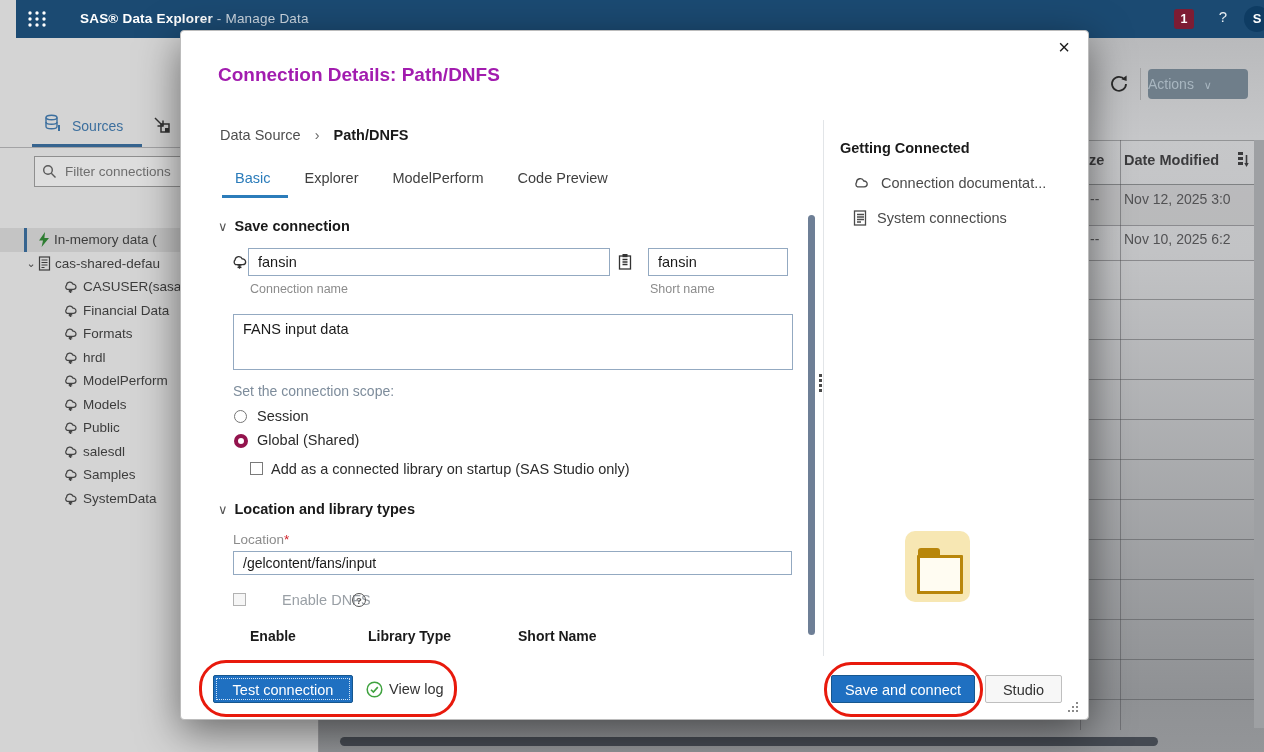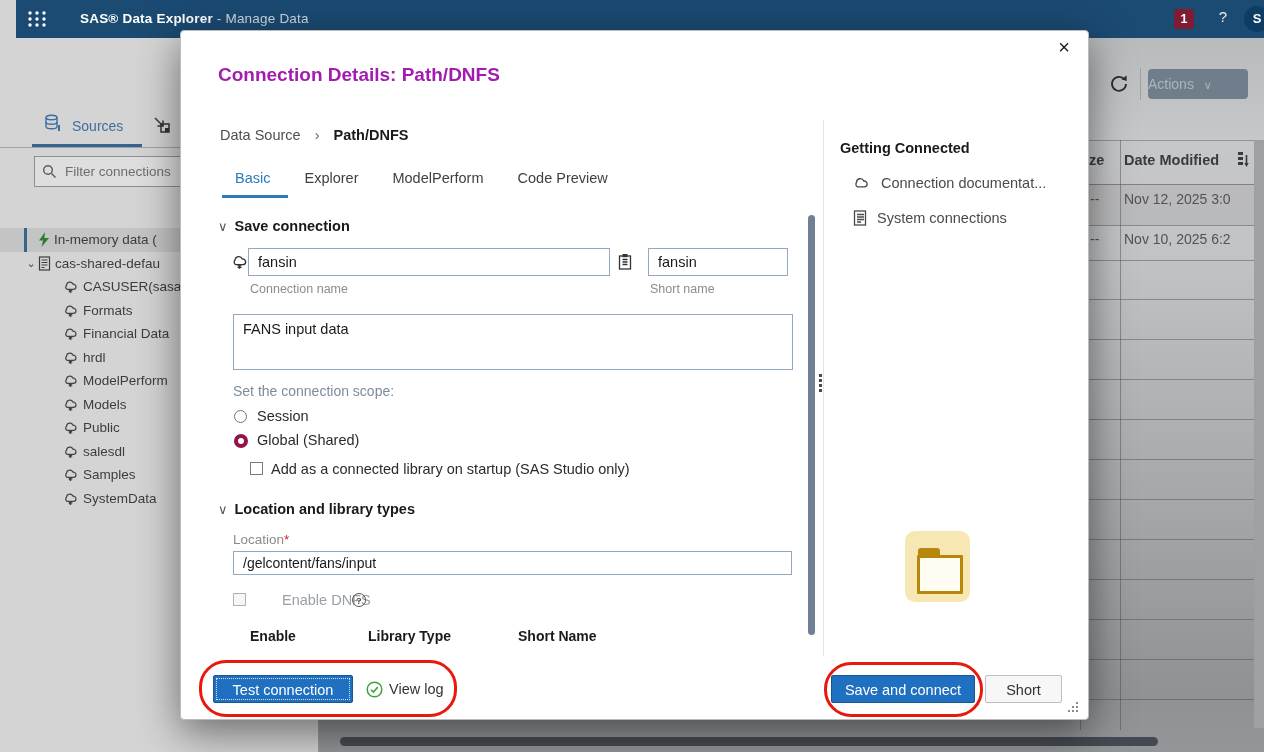--- a/index.html
+++ b/index.html
@@ -203,32 +203,32 @@
       </div>
       <div class="trow" style="padding-left:62px;">
         <span>
             <svg width="17" height="15" viewBox="0 0 17 15">
               <path d="M4.5 6.2a3.4 3.4 0 0 1 6.5-1 2.8 2.8 0 0 1 3 2.7c0 1.5-1.3 2.4-2.7 2.4H5a2.6 2.6 0 0 1-.5-4.1z" fill="none" stroke="#444" stroke-width="1.2"></path>
               <g stroke="#444" stroke-width="1.1">
                 <path d="M8.5 10v4M6.8 11l3.4 2M10.2 11l-3.4 2"></path>
               </g>
             </svg>
           </span>
+        <span class="lbl">Financial Data</span>
+      </div>
+      <div class="trow" style="padding-left:62px;">
+        <span>
+            <svg width="17" height="15" viewBox="0 0 17 15">
+              <path d="M4.5 6.2a3.4 3.4 0 0 1 6.5-1 2.8 2.8 0 0 1 3 2.7c0 1.5-1.3 2.4-2.7 2.4H5a2.6 2.6 0 0 1-.5-4.1z" fill="none" stroke="#444" stroke-width="1.2"></path>
+              <g stroke="#444" stroke-width="1.1">
+                <path d="M8.5 10v4M6.8 11l3.4 2M10.2 11l-3.4 2"></path>
+              </g>
+            </svg>
+          </span>
         <span class="lbl">Formats</span>
-      </div>
-      <div class="trow" style="padding-left:62px;">
-        <span>
-            <svg width="17" height="15" viewBox="0 0 17 15">
-              <path d="M4.5 6.2a3.4 3.4 0 0 1 6.5-1 2.8 2.8 0 0 1 3 2.7c0 1.5-1.3 2.4-2.7 2.4H5a2.6 2.6 0 0 1-.5-4.1z" fill="none" stroke="#444" stroke-width="1.2"></path>
-              <g stroke="#444" stroke-width="1.1">
-                <path d="M8.5 10v4M6.8 11l3.4 2M10.2 11l-3.4 2"></path>
-              </g>
-            </svg>
-          </span>
-        <span class="lbl">Financial Data</span>
       </div>
       <div class="trow" style="padding-left:62px;">
         <span>
             <svg width="17" height="15" viewBox="0 0 17 15">
               <path d="M4.5 6.2a3.4 3.4 0 0 1 6.5-1 2.8 2.8 0 0 1 3 2.7c0 1.5-1.3 2.4-2.7 2.4H5a2.6 2.6 0 0 1-.5-4.1z" fill="none" stroke="#444" stroke-width="1.2"></path>
               <g stroke="#444" stroke-width="1.1">
                 <path d="M8.5 10v4M6.8 11l3.4 2M10.2 11l-3.4 2"></path>
               </g>
             </svg>
           </span>
@@ -454,21 +454,21 @@
 
   <div class="abs btn primary focusring" style="left:213px;top:675px;width:140px;">Test connection</div>
   <div class="abs viewlog" style="left:366px;top:675px;height:28px;">
     <svg width="17" height="17" viewBox="0 0 17 17">
       <circle cx="8.5" cy="8.5" r="7.3" fill="none" stroke="#3fa23f" stroke-width="1.5"></circle>
       <path d="M5 8.7l2.4 2.4 4.4-5" fill="none" stroke="#3fa23f" stroke-width="1.6"></path>
     </svg>
     <span>View log</span>
   </div>
   <div class="abs btn primary" style="left:831px;top:675px;width:144px;">Save and connect</div>
-  <div class="abs btn plain" style="left:985px;top:675px;width:77px;">Short</div>
+  <div class="abs btn plain" style="left:985px;top:675px;width:77px;">Studio</div>
 
   <div class="abs annot" style="left:199px;top:660px;width:252px;height:51px;"></div>
   <div class="abs annot" style="left:824px;top:662px;width:153px;height:49px;"></div>
 
   <div class="abs grip" style="left:1068px;top:702px;">
     <div style="position:absolute;left:8px;top:0;" class="grip">
         <i></i>
       </div>
     <div style="position:absolute;left:4px;top:4px;" class="grip">
         <i></i>

